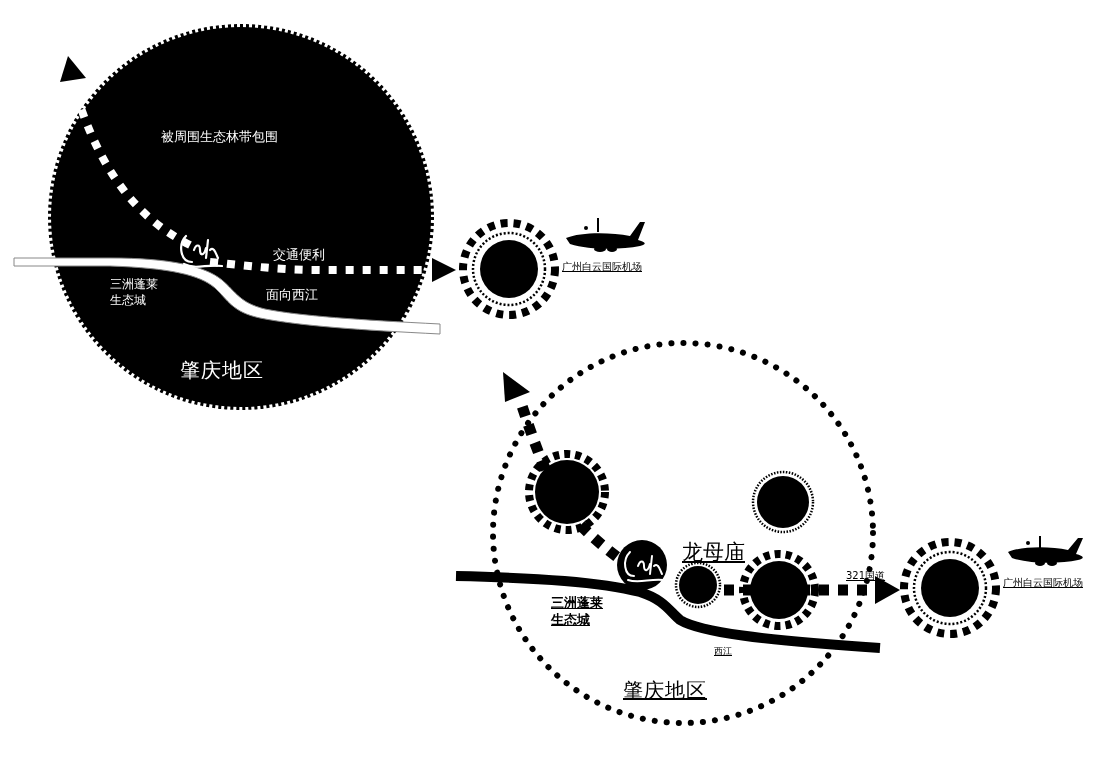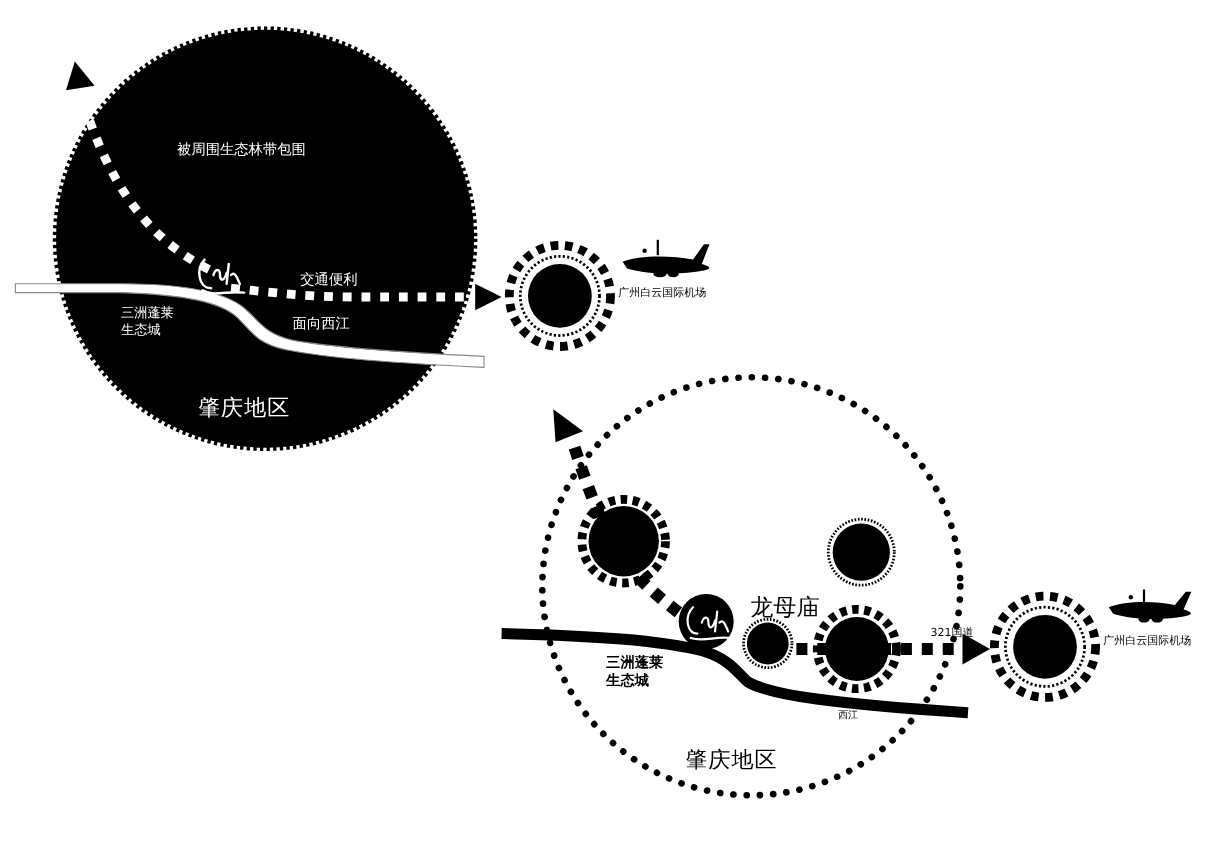--- a/index.html
+++ b/index.html
@@ -1,20 +1,20 @@
 <!DOCTYPE html>
 <html><head>
   <meta charset="utf-8">
   <style>
     html, body { margin: 0; padding: 0; background: #ffffff; }
     body { width: 1097px; height: 782px; position: relative; overflow: hidden; font-family: "DejaVu Sans", sans-serif; }
     svg#diagram { position: absolute; left: 0; top: 0; width: 1097px; height: 782px; }
     .lbl { position: absolute; white-space: nowrap; line-height: 1; }
     .w { color: #ffffff; }
-    .k { color: #000000; }
+    .k { color: #000000; text-decoration: underline; }
     .s12 { font-size: 12px; }
     .s13 { font-size: 13px; }
     .s10 { font-size: 10px; }
     .s9 { font-size: 9px; }
     .s15 { font-size: 21px; }
     .bold { font-weight: bold; }
     .serif { font-family: "DejaVu Serif", serif; }
     .big { font-size: 20px; font-family: "DejaVu Serif", serif; letter-spacing: 1px; }
   </style>
 </head>
@@ -118,15 +118,15 @@
 <div class="lbl w s12" style="left:110px;top:278px;">三洲蓬莱</div>
 <div class="lbl w s12" style="left:110px;top:294px;">生态城</div>
 <div class="lbl w s13" style="left:266px;top:288px;">面向西江</div>
 <div class="lbl w big" style="left:180px;top:360px;">肇庆地区</div>
 <div class="lbl k s10" style="left:562px;top:262px;">广州白云国际机场</div>
 
 <div class="lbl k s15" style="left:682px;top:542px;">龙母庙</div>
 <div class="lbl k s10" style="left:846px;top:571px;">321国道</div>
 <div class="lbl k s13 bold" style="left:551px;top:596px;">三洲蓬莱</div>
 <div class="lbl k s13 bold" style="left:551px;top:613px;">生态城</div>
-<div class="lbl k s9 serif" style="left:714px;top:647px;margin-left:48px;">西江</div>
+<div class="lbl k s9 serif" style="left:714px;top:647px;">西江</div>
 <div class="lbl k big" style="left:623px;top:680px;">肇庆地区</div>
 <div class="lbl k s10" style="left:1003px;top:578px;">广州白云国际机场</div>
 
 </body></html>

